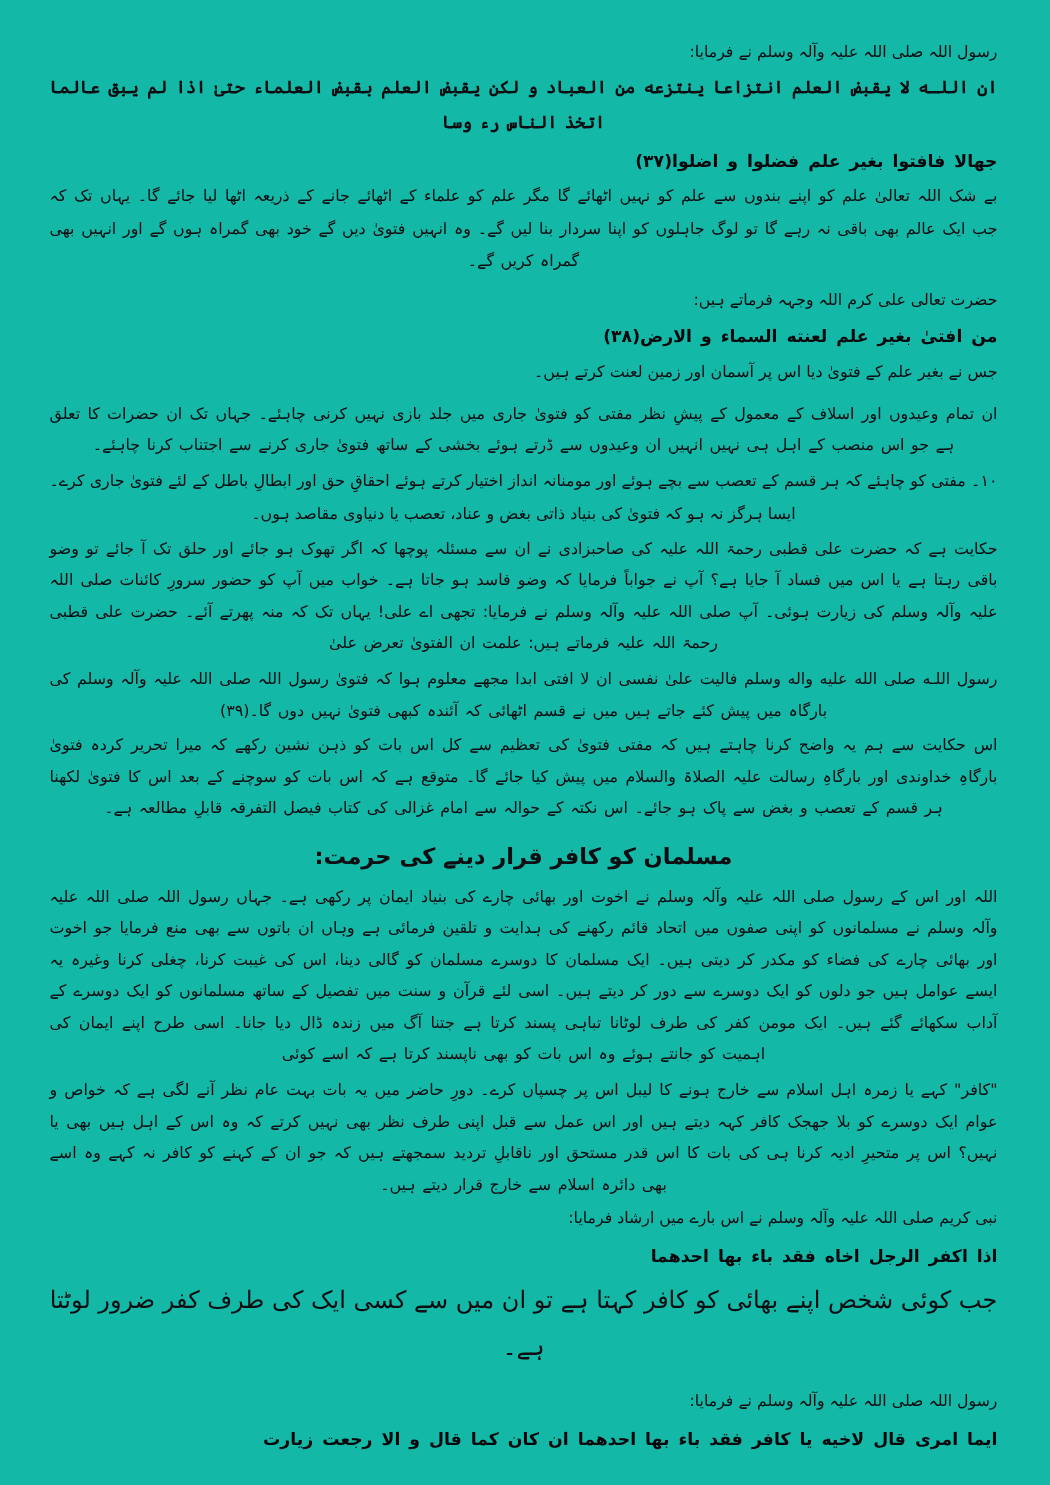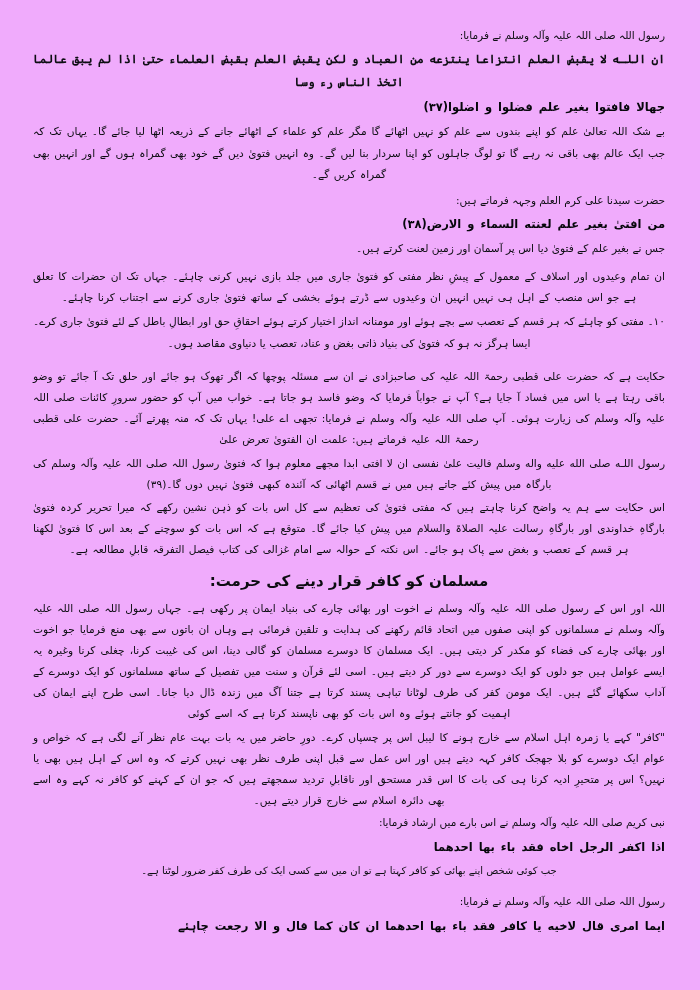--- a/index.html
+++ b/index.html
@@ -13,21 +13,21 @@
     font-family: "DejaVu Sans", "Liberation Sans", sans-serif;
     color: #0d0d12;
     overflow: hidden;
   }
   .page {
     position: relative;
     width: 700px;
     height: 990px;
     box-sizing: border-box;
     padding: 26px 35px 3px 33px;
-    background: #f0abfc;
+    background: #14b8a6;
   }
   .doc {
     direction: rtl;
     text-align: justify;
   }
   
   .intro {
     text-align: right;
     font-size: 10.5px;
     line-height: 1.85;
@@ -64,57 +64,57 @@
   }
   .trans {
     text-align: right;
     font-size: 10.6px;
     line-height: 1.95;
     margin: 0 0 3px 0;
     padding-left: 20px;
   }
   .trans-center {
     text-align: center;
-    font-size: 10px;
+    font-size: 16px;
     line-height: 1.95;
     margin: 0 0 3px 0;
   }
   .section-heading {
     text-align: center;
     font-size: 15px;
     line-height: 2.0;
     margin: 5px 0 2px 0;
     font-weight: bold;
   }
   .numbered {
     text-align: justify;
     text-align-last: center;
     font-size: 10.6px;
     line-height: 2.0;
-    margin: 3px 0 12px 0;
+    margin: 3px 0 2px 0;
   }
   .spacer-sm { height: 4px; }
   .spacer-md { height: 9px; }
 </style>
 </head>
 <body>
 
 <div class="page">
   <div class="doc">
 
     <p class="intro">رسول اللہ صلی اللہ علیہ وآلہ وسلم نے فرمایا:</p>
 
     <p class="arabic-wide">ان اللـه لا يقبض العلم انتزاعا ينتزعه من العباد و لكن يقبض العلم بقبض العلماء حتىٰ اذا لم يبق عالما اتخذ الناس رء وسا</p>
     <p class="arabic">جهالا فافتوا بغير علم فضلوا و اضلوا(٣٧)</p>
 
     <p class="body">بے شک اللہ تعالیٰ علم کو اپنے بندوں سے علم کو نہیں اٹھائے گا مگر علم کو علماء کے اٹھائے جانے کے ذریعہ اٹھا لیا جائے گا۔ یہاں تک کہ جب ایک عالم بھی باقی نہ رہے گا تو لوگ جاہلوں کو اپنا سردار بنا لیں گے۔ وہ انہیں فتویٰ دیں گے خود بھی گمراہ ہوں گے اور انہیں بھی گمراہ کریں گے۔</p>
 
     <div class="spacer-sm"></div>
 
-    <p class="intro">حضرت سیدنا علی کرم العلم وجہہ فرماتے ہیں:</p>
+    <p class="intro">حضرت تعالی علی کرم اللہ وجہہ فرماتے ہیں:</p>
 
     <p class="arabic">من افتىٰ بغير علم لعنته السماء و الارض(٣٨)</p>
 
     <p class="trans">جس نے بغیر علم کے فتویٰ دیا اس پر آسمان اور زمین لعنت کرتے ہیں۔</p>
 
     <div class="spacer-sm"></div>
 
     <p class="body">ان تمام وعیدوں اور اسلاف کے معمول کے پیشِ نظر مفتی کو فتویٰ جاری میں جلد بازی نہیں کرنی چاہئے۔ جہاں تک ان حضرات کا تعلق ہے جو اس منصب کے اہل ہی نہیں انہیں ان وعیدوں سے ڈرتے ہوئے بخشی کے ساتھ فتویٰ جاری کرنے سے اجتناب کرنا چاہئے۔</p>
 
     <p class="numbered">١٠۔ مفتی کو چاہئے کہ ہر قسم کے تعصب سے بچے ہوئے اور مومنانہ انداز اختیار کرتے ہوئے احقاقِ حق اور ابطالِ باطل کے لئے فتویٰ جاری کرے۔ ایسا ہرگز نہ ہو کہ فتویٰ کی بنیاد ذاتی بغض و عناد، تعصب یا دنیاوی مقاصد ہوں۔</p>
@@ -134,16 +134,16 @@
     <p class="intro">نبی کریم صلی اللہ علیہ وآلہ وسلم نے اس بارے میں ارشاد فرمایا:</p>
 
     <p class="arabic">اذا اكفر الرجل اخاه فقد باء بها احدهما</p>
 
     <p class="trans-center">جب کوئی شخص اپنے بھائی کو کافر کہتا ہے تو ان میں سے کسی ایک کی طرف کفر ضرور لوٹتا ہے۔</p>
 
     <div class="spacer-md"></div>
 
     <p class="intro">رسول اللہ صلی اللہ علیہ وآلہ وسلم نے فرمایا:</p>
 
-    <p class="arabic">ايما امرى قال لاخيه يا كافر فقد باء بها احدهما ان كان كما قال و الا رجعت چاہئے</p>
+    <p class="arabic">ايما امرى قال لاخيه يا كافر فقد باء بها احدهما ان كان كما قال و الا رجعت زیارت</p>
 
   </div>
 </div>
 
 </body></html>

